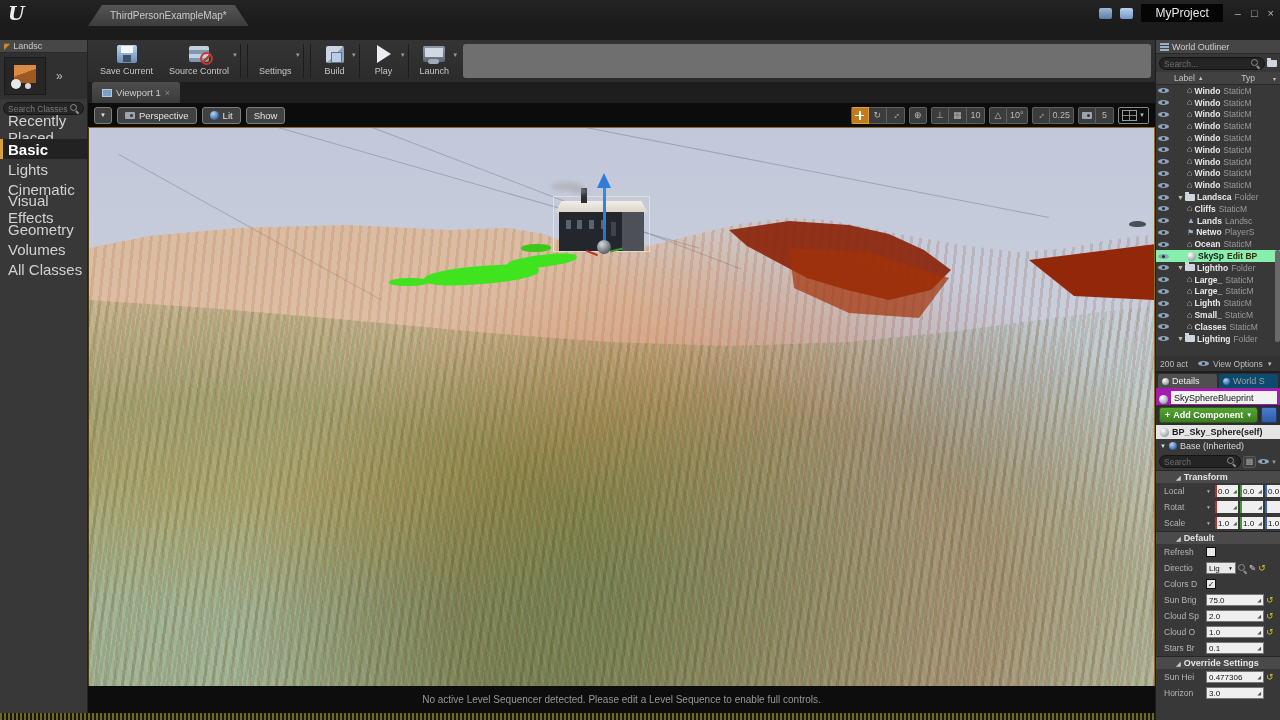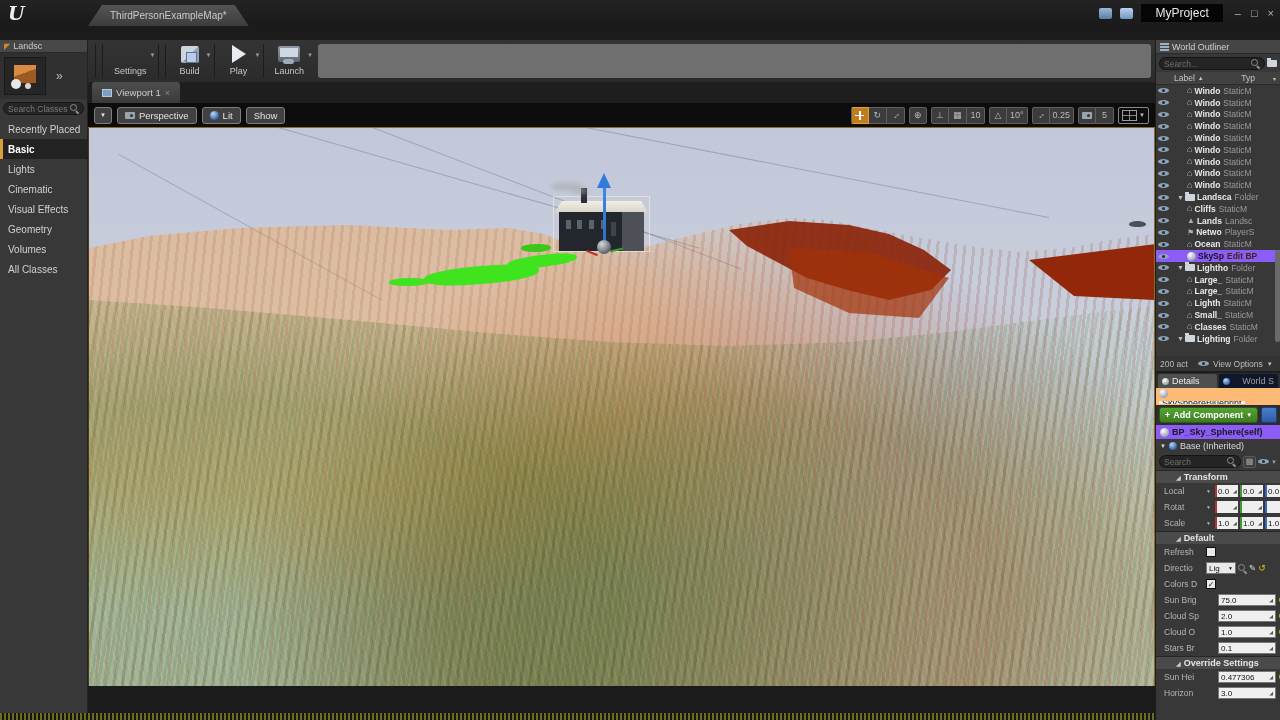--- a/index.html
+++ b/index.html
@@ -60,21 +60,21 @@
   .modes-tab{height:13px;background:#474747;display:flex;align-items:center;gap:3px;padding:0 4px;font-size:9px;color:#c9c9c9;border-bottom:1px solid #2a2a2a;}
   .modes-tab .tri{color:#cf8a2d;font-size:8px;}
   .modes-thumb-row{display:flex;align-items:center;padding:4px;gap:4px;background:#303030;}
   .cube-thumb{width:42px;height:38px;background:#262626;position:relative;border:1px solid #1a1a1a;}
   .cube-thumb::before{content:"";position:absolute;left:9px;top:7px;width:22px;height:18px;background:linear-gradient(160deg,#d98a45 0 45%,#9c5a22 45%);}
   .cube-thumb::after{content:"";position:absolute;left:6px;bottom:5px;width:10px;height:10px;background:#e8e8e8;border-radius:50%;box-shadow:12px 2px 0 -2px #d8d8d8;}
   .modes-expand{color:#bdbdbd;font-size:12px;margin-left:6px;}
   .modes-search{margin:3px 3px 4px;height:13px;background:#252525;border:1px solid #161616;border-radius:7px;display:flex;align-items:center;padding:0 4px;}
   .modes-search input{flex:1;min-width:0;background:transparent;border:none;outline:none;font-size:8.5px;color:#9a9a9a;padding:0;}
   .modes-search input::placeholder{color:#7a7a7a;}
-  .mode-item{height:20px;display:flex;align-items:center;padding-left:8px;font-size:10px;color:#d2d2d2;position:relative;}
+  .mode-item{height:20px;display:flex;align-items:center;padding-left:8px;font-size:15px;color:#d2d2d2;position:relative;}
   .mode-item.sel{background:#222;color:#fff;font-weight:bold;}
   .mode-item.sel::before{content:"";position:absolute;left:0;top:0;width:3px;height:100%;background:#d99f3a;}
 
   
   .vp-tabbar{position:absolute;left:88px;top:82px;width:1067px;height:21px;background:#1e1e1e;display:flex;}
   .vp-tab{height:21px;background:linear-gradient(#4e4e4e,#3a3a3a);display:flex;align-items:center;gap:4px;padding:0 10px;font-size:9.5px;color:#cdcdcd;border-radius:3px 3px 0 0;margin-left:4px;}
   .vp-tab .vpt-ico{width:10px;height:8px;background:#7aa0c8;border:1px solid #b8c8d8;}
   .vp-tab .x{color:#888;font-size:9px;}
   .vp-chrome{position:absolute;left:88px;top:103px;width:1067px;height:25px;background:#0c0c0c;display:flex;align-items:center;padding:0 6px;gap:5px;border-bottom:1px solid #8d6d1d;}
   .chip{height:17px;background:rgba(110,110,110,.55);border:1px solid #7d7d7d;border-radius:3px;display:flex;align-items:center;gap:4px;padding:0 7px;color:#e2e2e2;font-size:9.5px;}
@@ -128,48 +128,48 @@
   .icon-list{width:9px;height:8px;background:repeating-linear-gradient(180deg,#9ab0c4 0 2px,transparent 2px 3px);}
   .out-search{display:flex;align-items:center;gap:2px;margin:3px 3px 2px;}
   .search-box{flex:1;height:13px;background:#242424;border:1px solid #141414;border-radius:7px;display:flex;align-items:center;padding:0 4px;min-width:0;}
   .search-box input{flex:1;min-width:0;background:transparent;border:none;outline:none;font-size:8.5px;color:#9a9a9a;padding:0;}
   .search-box input::placeholder{color:#6f6f6f;}
   .out-cols{display:flex;height:13px;background:#414141;border-bottom:1px solid #2a2a2a;align-items:center;font-size:8.5px;color:#c5c5c5;}
   .out-rows{flex:1;overflow:hidden;position:relative;}
   .out-row{height:11.8px;display:flex;align-items:center;font-size:8.5px;gap:2px;padding-left:2px;}
   .out-row .lbl{color:#e8e8e8;font-weight:bold;white-space:nowrap;}
   .out-row .typ{color:#9a9a9a;white-space:nowrap;margin-left:1px;}
-  .out-row.sel{background:#8b5cf6;}
+  .out-row.sel{background:#86efac;}
   .out-row.sel .lbl{color:#151515;}
   .out-row.sel .typ{color:#3a2a10;font-weight:bold;}
   .out-row .exp{color:#bbb;font-size:7px;width:6px;}
   .glyph-house{color:#b9c5ce;font-size:9px;line-height:9px;}
   .out-scroll{position:absolute;right:0;top:165px;width:5px;height:92px;background:#6a6a6a;border-radius:2px;}
   .out-footer{height:15px;display:flex;align-items:center;gap:4px;padding:0 4px;font-size:8.5px;color:#bdbdbd;background:#333;}
 
   .details{flex:1;display:flex;flex-direction:column;overflow:hidden;}
   .det-tabs{display:flex;height:15px;background:#2d2d2d;align-items:flex-end;gap:2px;padding:1px 2px 0;}
   .det-tab{flex:1;height:14px;display:flex;align-items:center;gap:3px;padding:0 4px;font-size:9px;border-radius:2px 2px 0 0;}
   .det-tab.active{background:#4f4f4f;color:#ededed;}
-  .det-tab.idle{background:#0f172a;color:#9f9f9f;justify-content:space-between;}
-  .name-row{height:17px;display:flex;align-items:flex-start;gap:3px;padding:1px 3px;background:#fdba74;flex-direction:column;}
+  .det-tab.idle{background:#0c4a6e;color:#9f9f9f;}
+  .name-row{height:17px;display:flex;align-items:flex-end;gap:3px;padding:1px 3px;background:#a21caf;}
   .name-field{flex:1;height:13px;background:#f2f2f2;color:#141414;font-size:9px;display:flex;align-items:center;padding:0 3px;min-width:0;white-space:nowrap;overflow:hidden;}
   .addc-row{height:20px;display:flex;align-items:center;gap:3px;padding:1px 3px;background:#2d2d2d;}
   .addc-btn{flex:1;height:16px;background:linear-gradient(#55a433,#3c7d22);border:1px solid #2c5a18;border-radius:3px;color:#fff;font-weight:bold;font-size:9px;display:flex;align-items:center;justify-content:center;gap:3px;}
   .bp-btn{width:16px;height:16px;background:linear-gradient(#4a7ecd,#2f5ba6);border:1px solid #203f78;border-radius:2px;}
   .comp-row{height:14px;display:flex;align-items:center;gap:3px;padding:0 4px;font-size:9px;color:#d8d8d8;}
-  .comp-row.sel{background:#8b5cf6;color:#1a1a1a;font-weight:bold;}
+  .comp-row.sel{background:#e5e5e5;color:#1a1a1a;font-weight:bold;}
   .det-search{display:flex;align-items:center;gap:2px;padding:2px 3px;height:17px;}
   .sq-btn{width:13px;height:12px;background:#3d3d3d;border:1px solid #5a5a5a;border-radius:2px;color:#aaa;font-size:8px;display:flex;align-items:center;justify-content:center;}
   .sec-head{height:13px;background:#4a4a4a;display:flex;align-items:center;gap:3px;padding:0 20px;font-size:9px;font-weight:bold;color:#e5e5e5;border-top:1px solid #262626;}
   .sec-head .tri{font-size:6px;color:#ccc;}
   .prop-row{height:16px;display:flex;align-items:center;gap:2px;padding:0 2px 0 8px;font-size:8.5px;color:#b5b5b5;}
   .prop-row .plbl{width:40px;white-space:nowrap;overflow:hidden;flex:none;}
   .vfield{width:23px;height:12px;background:#efefef;border-left:2px solid;display:flex;align-items:center;color:#111;font-size:8px;padding:0 1px;justify-content:space-between;flex:none;}
-  .nfield{width:58px;height:12px;background:#efefef;display:flex;align-items:center;justify-content:space-between;color:#111;font-size:8px;padding:0 2px;border:1px solid #777;flex:none;margin-left:12px;}
+  .nfield{width:58px;height:12px;background:#efefef;display:flex;align-items:center;justify-content:space-between;color:#111;font-size:8px;padding:0 2px;border:1px solid #777;flex:none;}
   .spin{color:#555;font-size:5px;line-height:5px;}
   .reset{color:#d6c520;font-size:9px;line-height:9px;}
   .cb{width:10px;height:10px;background:#e9e9e9;border:1px solid #0e0e0e;font-size:8px;line-height:9px;text-align:center;color:#1a1a1a;}
   .ddl{width:30px;height:12px;background:#e9e9e9;color:#111;font-size:8px;display:flex;align-items:center;justify-content:space-between;padding:0 2px;border:1px solid #777;}
   .icon-mag{width:9px;height:9px;position:relative;display:inline-block;flex:none;}
   .icon-mag::before{content:"";position:absolute;left:0;top:0;width:5px;height:5px;border:1.5px solid #8d8d8d;border-radius:50%;}
   .icon-mag::after{content:"";position:absolute;left:6px;top:6px;width:3.5px;height:1.5px;background:#8d8d8d;transform:rotate(45deg);transform-origin:left center;}
   .icon-eye{width:11px;height:9px;position:relative;display:inline-block;flex:none;}
   .icon-eye::before{content:"";position:absolute;inset:2px 0;background:#8fa3b8;border-radius:50%;}
   .icon-eye::after{content:"";position:absolute;left:4px;top:3px;width:3px;height:3px;background:#202b36;border-radius:50%;}
@@ -195,20 +195,35 @@
       <span class="win-btns">
         <span>–</span>
         <span>□</span>
         <span>×</span>
       </span>
     </div>
   </div>
 
 
   <div class="toolbar">
+      <div class="tb-group">
+        <div class="tb-btn">
+          <div class="tb-ico">
+            <span class="icon-save"></span>
+          </div>
+          <div class="lbl">Save Current</div>
+        </div>
+        <div class="tb-btn">
+          <div class="tb-ico">
+            <span class="icon-source-control"></span>
+          </div>
+          <div class="lbl">Source Control</div>
+          <span class="tb-dd">▼</span>
+        </div>
+      </div>
       <div class="tb-sep"></div>
       <div class="tb-sep"></div>
       <div class="tb-group">
         <div class="tb-btn">
           <div class="tb-ico">
             <span class="icon-settings"></span>
           </div>
           <div class="lbl">Settings</div>
           <span class="tb-dd">▼</span>
         </div>
@@ -386,20 +401,23 @@
 
     <div class="giz-shaft"></div>
     <div class="giz-head"></div>
     <div class="giz-x"></div>
     <div class="giz-y"></div>
     <div class="giz-ball"></div>
 
     <div class="bird"></div>
   </div>
 
+  <div class="status-bar">
+    <span>No active Level Sequencer detected. Please edit a Level Sequence to enable full controls.</span>
+  </div>
   <div class="bottom-strip"></div>
 
   <div class="right">
 
     <div class="outliner">
       <div class="panel-tab">
         <span class="icon-list"></span>
         <span>World Outliner</span>
       </div>
       <div class="out-search">

